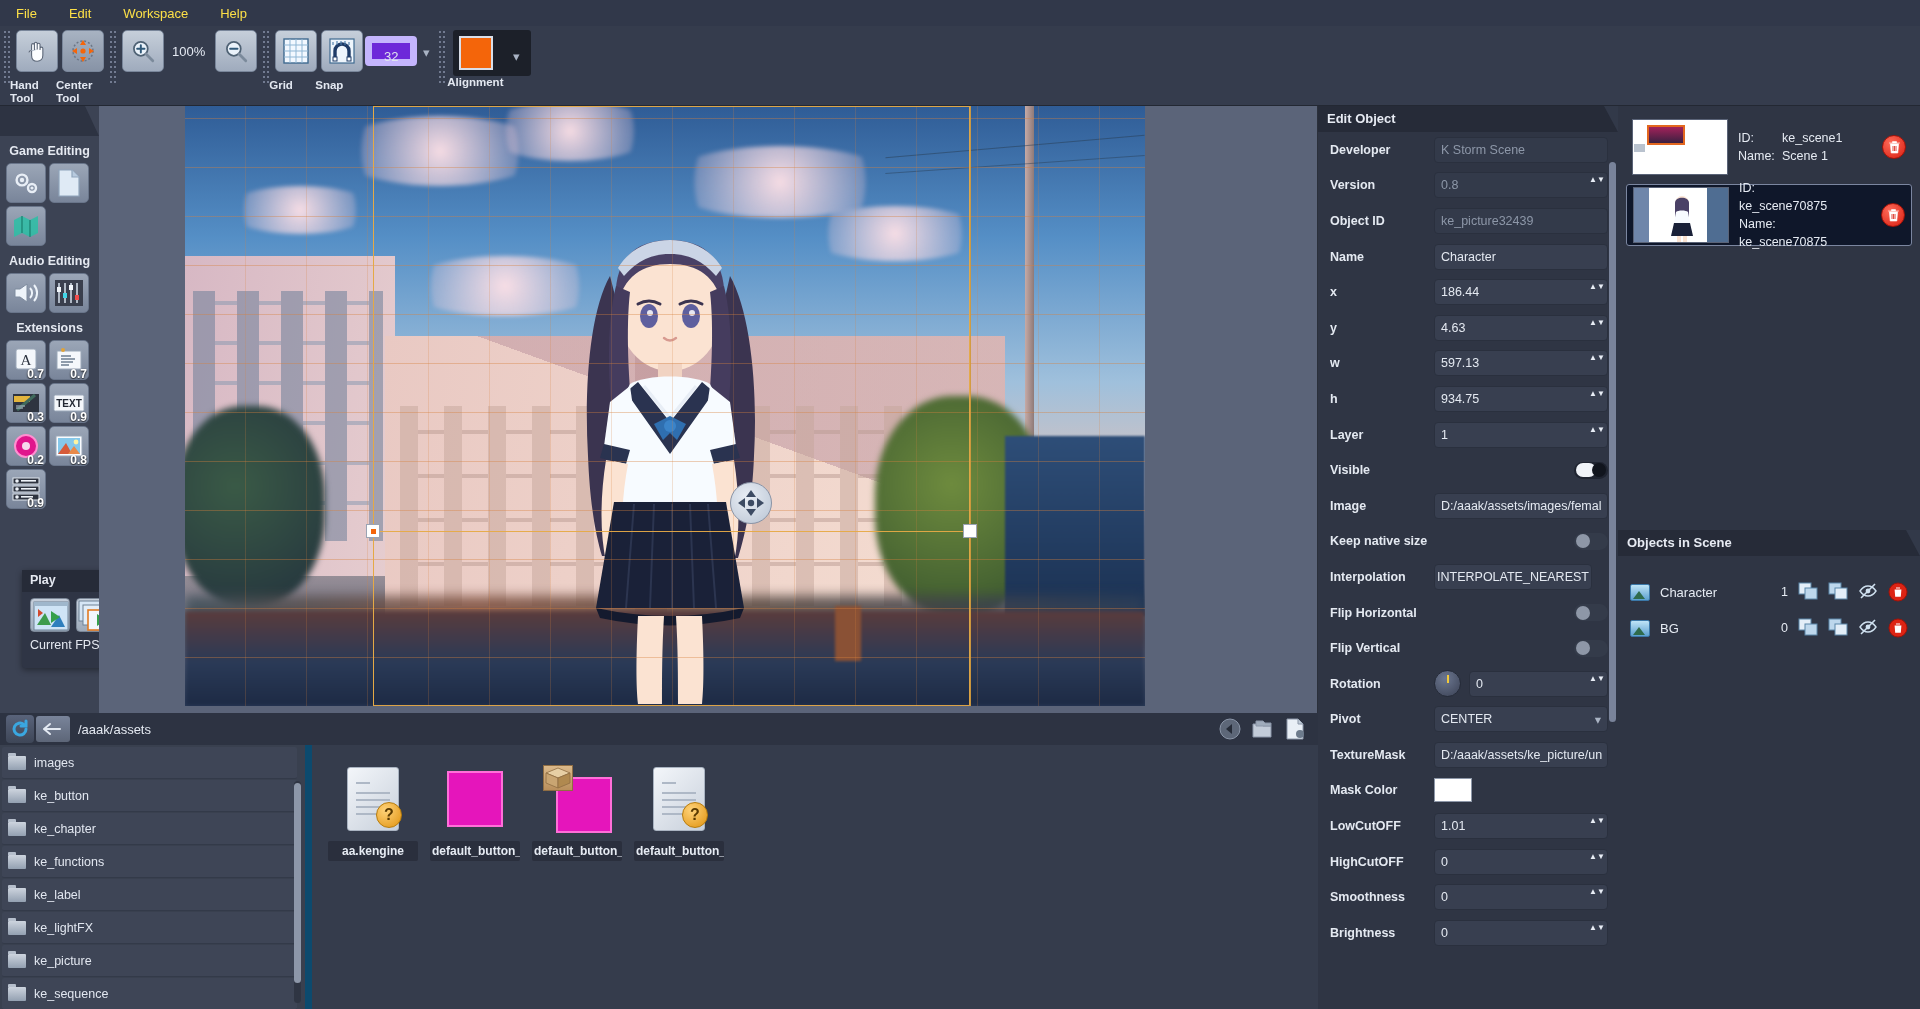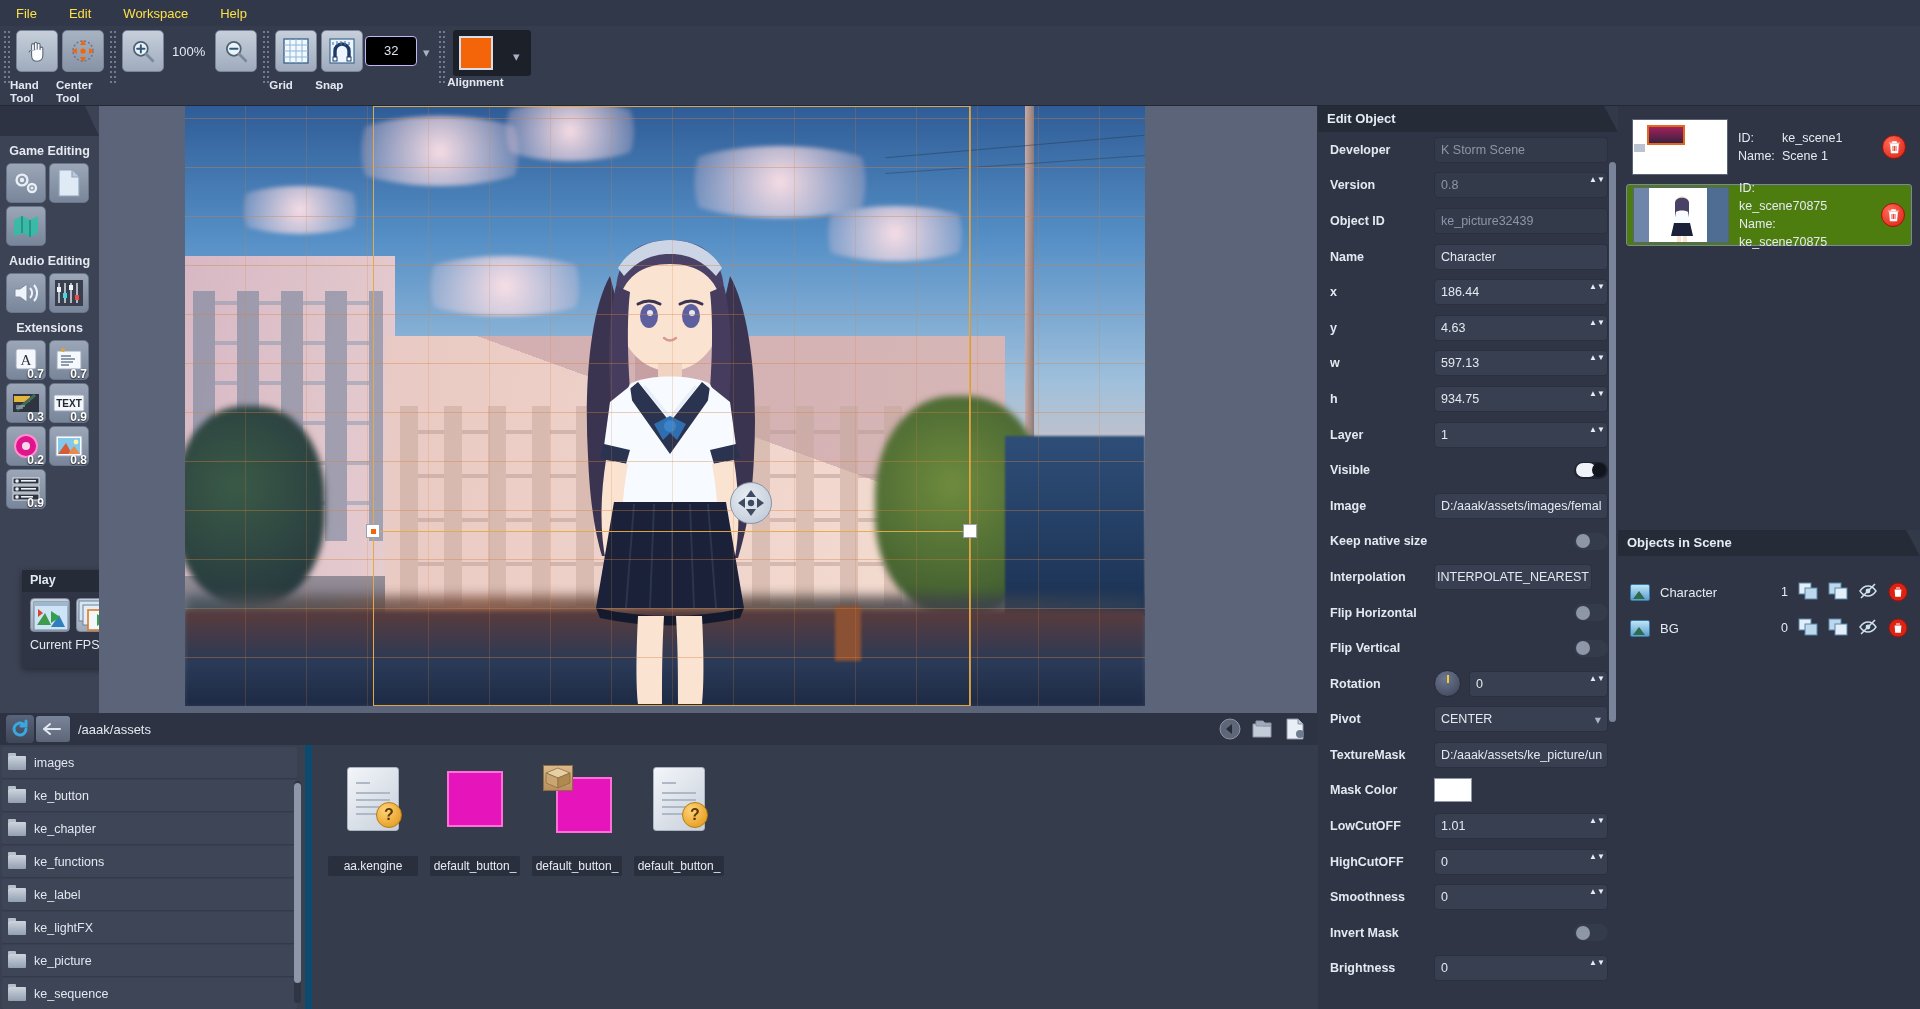--- a/index.html
+++ b/index.html
@@ -49,21 +49,21 @@
   }
   .tool-btn.dim { background: linear-gradient(#a8b3c2, #8793a6); }
   .tool-cap {
     position: absolute; top: 48px; left: -7px; width: 56px;
     text-align: left; font-size: 11.5px; line-height: 12.5px;
     color: #e3e8f1; font-weight: bold; pointer-events: none;
   }
   .tb-zoom-pct { font-size: 13px; color: #e3e8f1; margin: 18px 8px 0 6px; }
   .spin-input {
     width: 52px; height: 30px; margin-top: 10px;
-    background: #000000; border: 1px solid #c4b5fd; border-radius: 4px;
+    background: #6d28d9; border: 7px solid #c4b5fd; border-radius: 4px;
     color: #dfe4ee; font-size: 13px; text-align: center; line-height: 28px;
   }
   .chev {
     width: 18px; height: 40px; margin-top: 6px; color: #a9b3c4;
     font-size: 13px; display:flex; align-items:center; justify-content:center;
     cursor: pointer;
   }
   .align-swatch-wrap {
     margin: 4px 0 0 4px; height: 46px; background: #1c2029;
     border-radius: 3px; padding: 4px 6px; display: flex; align-items: center;
@@ -239,24 +239,24 @@
     background: #353c4c; padding: 18px 0 0 16px;
     display: flex; gap: 12px; align-items: flex-start; flex-wrap: wrap;
   }
   .file-cell { width: 90px; cursor: pointer; }
   .file-thumb {
     width: 72px; height: 72px; margin: 0 auto;
     display: flex; align-items: center; justify-content: center;
     position: relative;
   }
   .file-name {
-    margin-top: 21px; font-size: 12px; color: #e6ebf3;
+    margin-top: 6px; font-size: 12px; color: #e6ebf3;
     background: #2a2f3d; border-radius: 2px;
     padding: 3px 2px; text-align: center;
-    white-space: nowrap; overflow: hidden;
+    white-space: nowrap; overflow: hidden; font-weight: bold;
   }
   .doc-ico {
     width: 52px; height: 64px; border-radius: 3px;
     background: linear-gradient(135deg,#f3f6fa,#c8d0db);
     border: 1px solid #a9b3c1; position: relative;
   }
   .doc-line { position: absolute; left: 8px; height: 2px; background: #aeb8c6; }
   .q-badge {
     position: absolute; right: -4px; bottom: 2px;
     width: 26px; height: 26px; border-radius: 50%;
@@ -359,21 +359,21 @@
   #scenepages {
     position: absolute; left: 1618px; top: 106px; width: 302px; height: 424px;
     background: #2f3544;
   }
   #scenepages-body { padding: 10px 8px 0 8px; }
   .scene-row {
     display: flex; align-items: center; gap: 10px;
     height: 62px; margin-bottom: 6px; padding: 0 6px;
     border-radius: 3px; cursor: pointer;
   }
-  .scene-row.selected { background: #4d7c0f; border: 1px solid #7b86a0; }
+  .scene-row.selected { background: #0f172a; border: 1px solid #7b86a0; }
   .scene-thumb {
     width: 96px; height: 56px; background: #fff; flex: 0 0 auto;
     position: relative; overflow: hidden; border: 1px solid #5a6377;
   }
   .scene-meta { font-size: 12.5px; color: #e5eaf2; line-height: 18px; }
   .scene-meta .k { display:inline-block; width: 44px; color:#e5eaf2; }
   .trash {
     margin-left: auto; width: 24px; height: 24px; border-radius: 50%;
     background: radial-gradient(circle at 35% 30%, #ff6a58, #d81f12);
     border: 1px solid #a31208; display:flex; align-items:center;
@@ -1056,26 +1056,20 @@
       </div>
 
       <div class="prop-row">
         <div class="prop-label">Smoothness</div>
         <div class="prop-field">
           <span>0</span>
           <span class="spin-arrows">▲▼</span>
         </div>
       </div>
 
-      <div class="prop-row">
-        <div class="prop-label">Invert Mask</div>
-        <div class="toggle off">
-            <span class="knob"></span>
-          </div>
-      </div>
 
       <div class="prop-row">
         <div class="prop-label">Brightness</div>
         <div class="prop-field">
           <span>0</span>
           <span class="spin-arrows">▲▼</span>
         </div>
       </div>
 
       <div id="editobj-scroll">

